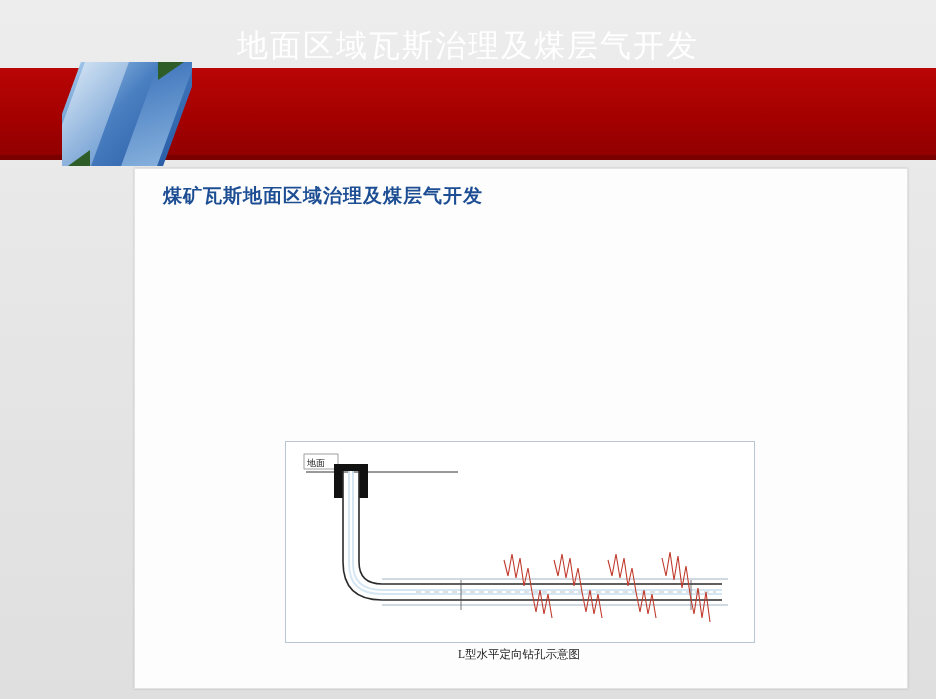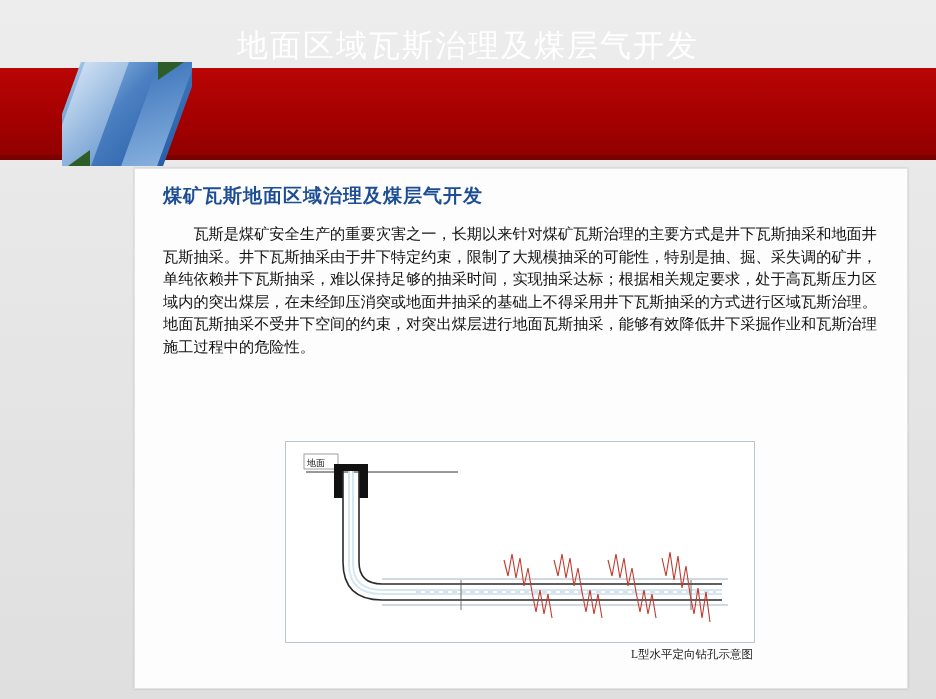--- a/index.html
+++ b/index.html
@@ -168,21 +168,21 @@
     width: 468px;
     height: 200px;
     background: #ffffff;
     border: 1px solid #b9c6d2;
   }
   .figure-caption {
     position: absolute;
     left: 0;
     top: 206px;
     width: 468px;
-    text-align: right;
+    text-align: center;
     font-size: 11.5px;
     color: #222;
     font-family: Liberation Serif, serif;
   }
 
   
 </style>
 </head>
 <body>
 
@@ -200,21 +200,20 @@
     <div class="tip2"></div>
   </div>
 
   <div class="title-text">地面区域瓦斯治理及煤层气开发</div>
 
   <div class="doc">
 
     <div class="doc-heading">煤矿瓦斯地面区域治理及煤层气开发</div>
 
     <div class="doc-body">
-      <p>瓦斯是煤矿安全生产的重要灾害之一，长期以来针对煤矿瓦斯治理的主要方式是井下瓦斯抽采和地面井瓦斯抽采。井下瓦斯抽采由于井下特定约束，限制了大规模抽采的可能性，特别是抽、掘、采失调的矿井，单纯依赖井下瓦斯抽采，难以保持足够的抽采时间，实现抽采达标；根据相关规定要求，处于高瓦斯压力区域内的突出煤层，在未经卸压消突或地面井抽采的基础上不得采用井下瓦斯抽采的方式进行区域瓦斯治理。地面瓦斯抽采不受井下空间的约束，对突出煤层进行地面瓦斯抽采，能够有效降低井下采掘作业和瓦斯治理施工过程中的危险性。</p>
     </div>
 
     <div class="figure">
       <div class="figure-frame">
         <svg width="468" height="200" viewBox="0 0 468 200">
 
           <line x1="20" y1="30" x2="172" y2="30" stroke="#333" stroke-width="1"></line>
 
           <rect x="18" y="12" width="34" height="15" fill="#ffffff" stroke="#888" stroke-width="0.8"></rect>
           <text x="21" y="24" font-family="'Liberation Sans', sans-serif" font-size="9" fill="#111">地面</text>

